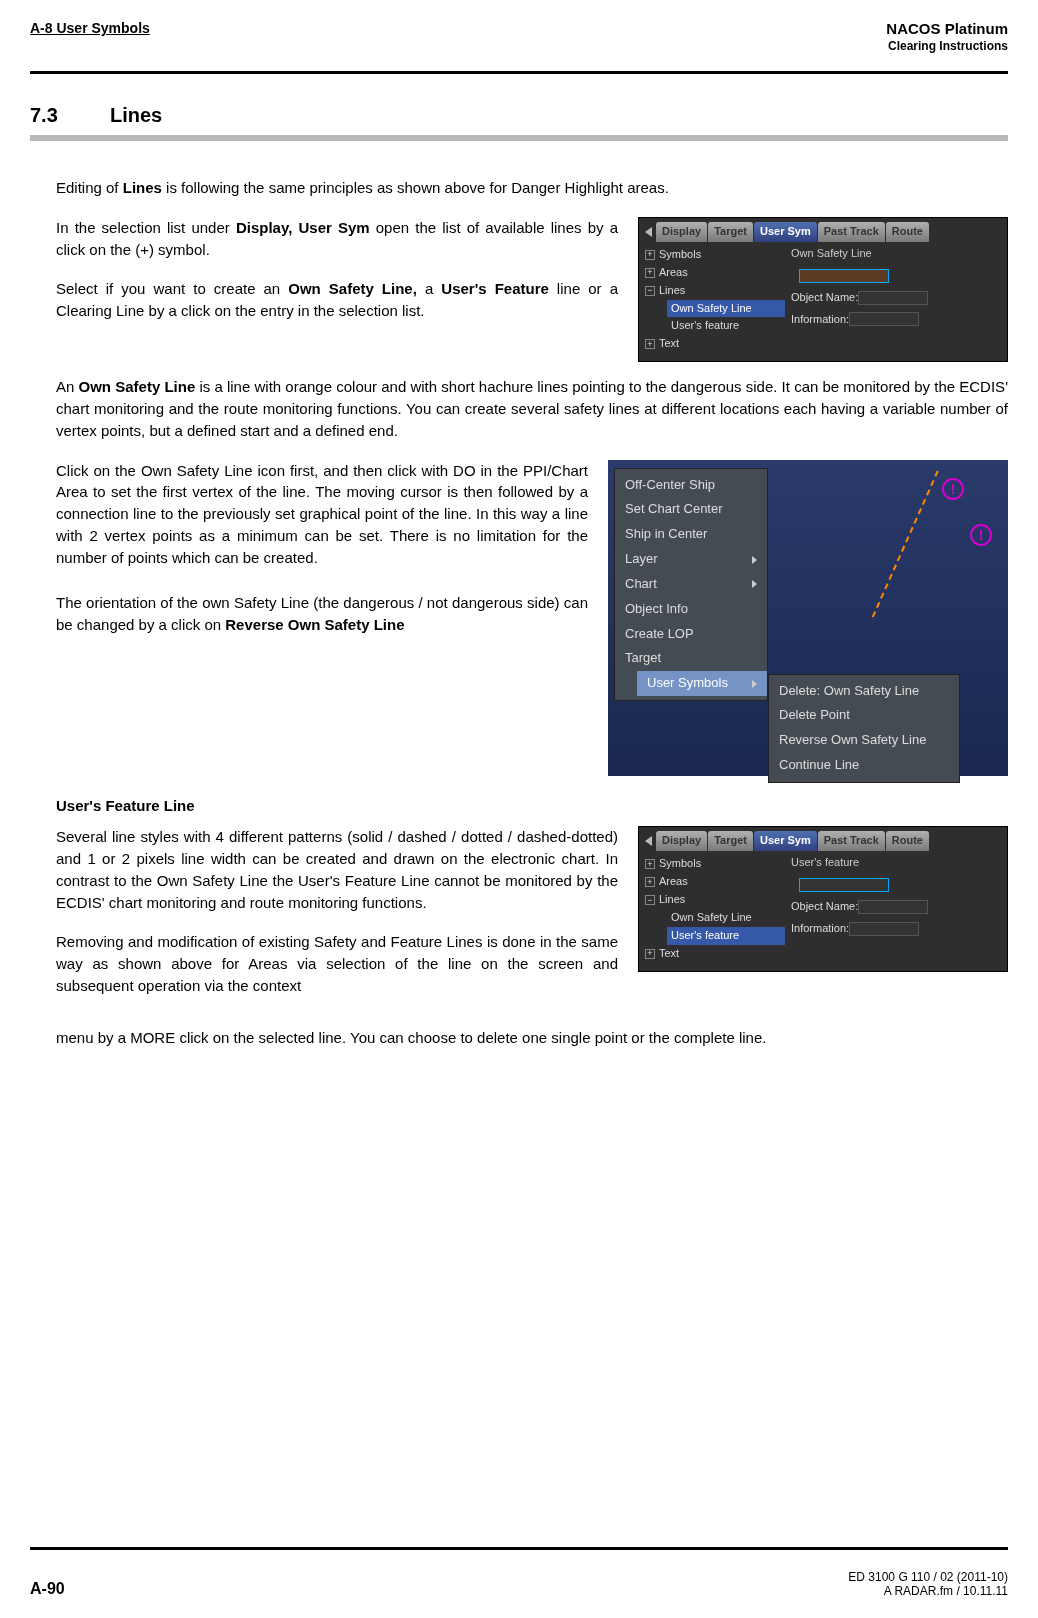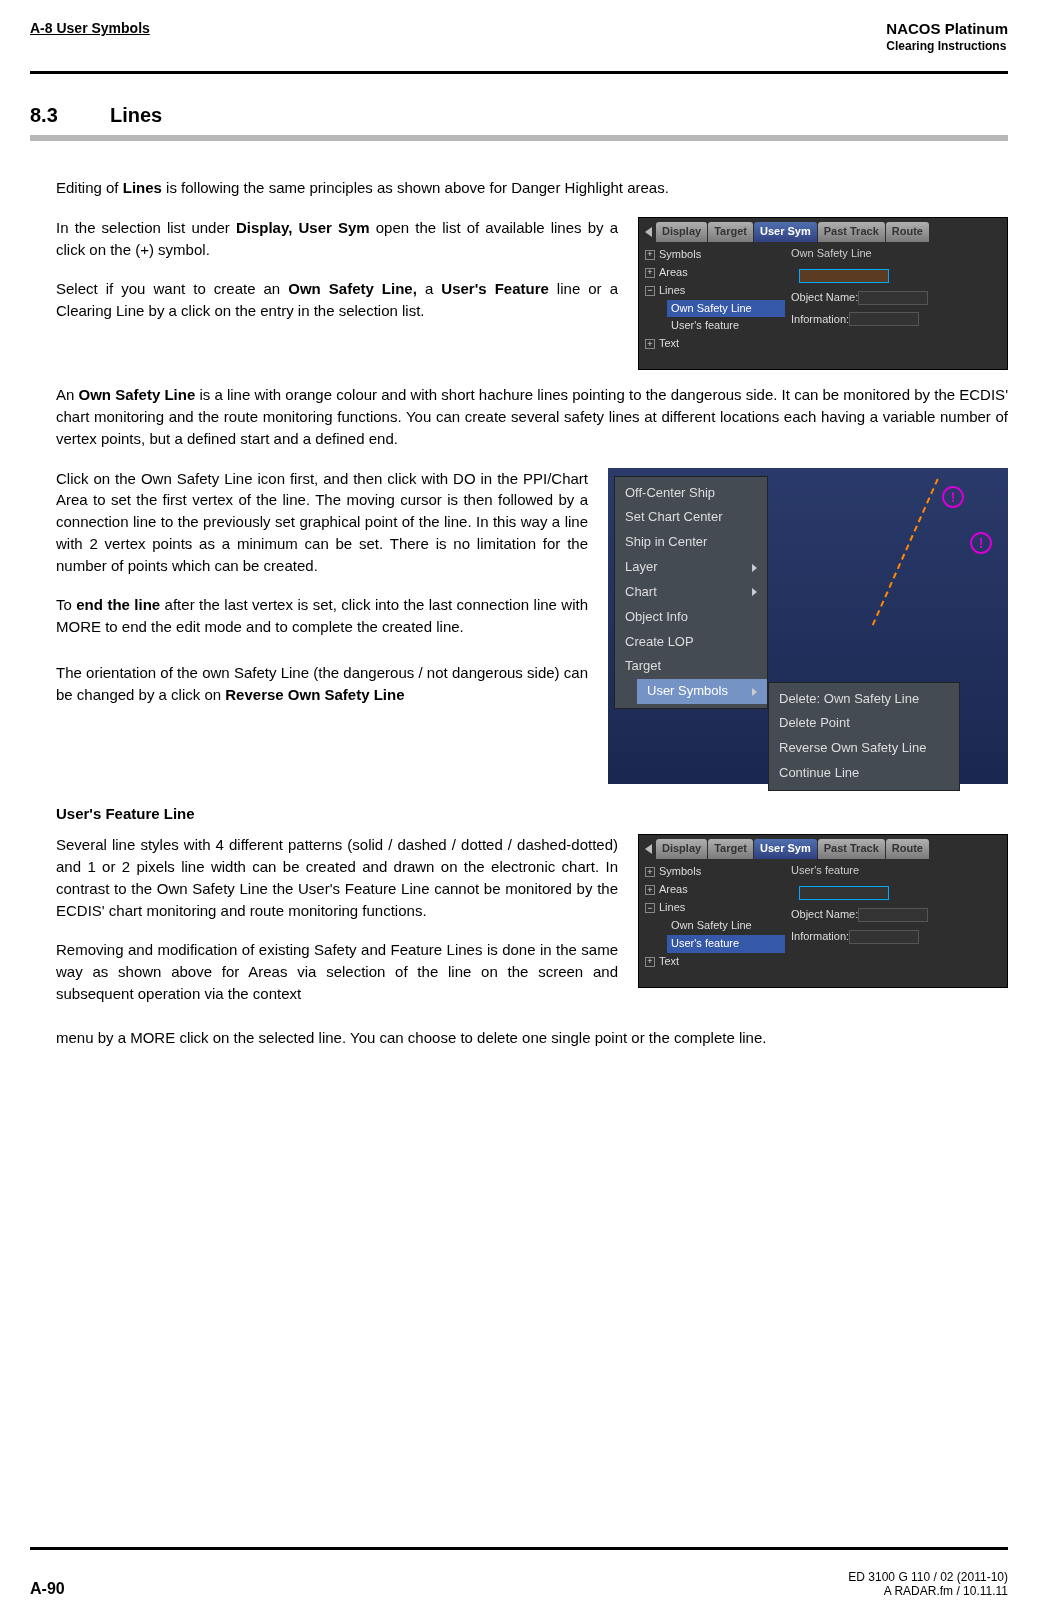--- a/index.html
+++ b/index.html
@@ -16,21 +16,21 @@
       padding: 20px 30px 0 30px;
     }
     .header {
       display: flex;
       justify-content: space-between;
       align-items: flex-start;
       font-size: 14px;
       padding-bottom: 12px;
     }
     .header-left { font-weight: bold; text-decoration: underline; }
-    .header-right { text-align: left; }
+    .header-right { text-align: right; }
     .header-right .title { font-weight: bold; font-size: 15px; }
     .header-right .subtitle { font-weight: bold; font-size: 12px; margin-top: 2px; }
     .header-rule {
       height: 3px;
       background: #000;
       margin: 6px 0 30px 0;
     }
     .section-head {
       display: flex;
       align-items: baseline;
@@ -63,21 +63,21 @@
       font-size: 15px;
       margin: 19px 0 10px 0;
     }
     
     .ui-panel {
       background: #2e2e2e;
       border: 1px solid #000;
       color: #ddd;
       font-family: Arial, sans-serif;
       font-size: 12px;
-      padding: 4px 6px 16px 6px;
+      padding: 4px 6px 8px 6px;
     }
     .ui-panel.panel1 { width: 370px; }
     .ui-panel.panel3 { width: 370px; }
     .tabbar {
       display: flex;
       gap: 0;
       margin-bottom: 4px;
       align-items: center;
     }
     .tab-arrow {
@@ -252,21 +252,21 @@
   <div class="header">
     <div class="header-left">A-8   User Symbols</div>
     <div class="header-right">
       <div class="title">NACOS Platinum</div>
       <div class="subtitle">Clearing Instructions</div>
     </div>
   </div>
   <div class="header-rule"></div>
 
   <div class="section-head">
-    <span class="num">8.3</span>
+    <span class="num">7.3</span>
     <span>Lines</span>
   </div>
   <div class="section-rule"></div>
 
   <div class="body-text">
     <div class="para">
       <span>Editing of </span><span class="bold">Lines</span><span> is following the same principles as shown above for Danger Highlight areas.</span>
     </div>
 
     <div class="two-col">
@@ -326,23 +326,20 @@
       </div>
     </div>
 
     <div class="para" style="text-align:justify;">
       <span>An </span><span class="bold">Own Safety Line</span><span> is a line with orange colour and with short hachure lines pointing to the dangerous side. It can be monitored by the ECDIS' chart monitoring and the route monitoring functions. You can create several safety lines at different locations each having a variable number of vertex points, but a defined start and a defined end.</span>
     </div>
 
     <div class="two-col">
       <div class="left-col">
         <div class="para" style="text-align:justify;">Click on the Own Safety Line icon first, and then click with DO in the PPI/Chart Area to set the first vertex of the line. The moving cursor is then followed by a connection line to the previously set graphical point of the line. In this way a line with 2 vertex points as a minimum can be set. There is no limitation for the number of points which can be created.</div>
-        <div class="para" style="text-align:justify;">
-          <span>To </span><span class="bold">end the line</span><span> after the last vertex is set, click into the last connection line with MORE to end the edit mode and to complete the created line.</span>
-        </div>
         <div class="para" style="text-align:justify; margin-top:24px;">
           <span>The orientation of the own Safety Line (the dangerous / not dangerous side) can be changed by a click on </span><span class="bold">Reverse Own Safety Line</span>
         </div>
       </div>
       <div class="right-col">
         <div class="fig2">
           <div class="safety-line"></div>
           <div class="marker m1">!</div>
           <div class="marker m2">!</div>
           <div class="ctx-menu">
@@ -385,21 +382,21 @@
           </div>
         </div>
       </div>
     </div>
 
     <div class="subhead">User's Feature Line</div>
 
     <div class="two-col">
       <div class="left-col">
         <div class="para" style="text-align:justify;">Several line styles with 4 different patterns (solid / dashed / dotted / dashed-dotted) and 1 or 2 pixels line width can be created and drawn on the electronic chart. In contrast to the Own Safety Line the User's Feature Line cannot be monitored by the ECDIS' chart monitoring and route monitoring functions.</div>
-        <div class="para" style="text-align:justify; margin-bottom:8px;">
+        <div class="para" style="text-align:justify; margin-bottom:16px;">
           Removing and modification of existing Safety and Feature Lines is done in the same way as shown above for Areas via selection of the line on the screen and subsequent operation via the context
         </div>
       </div>
       <div class="right-col">
         <div class="ui-panel panel3">
           <div class="tabbar">
             <div class="tab-arrow"></div>
             <div class="tab">Display</div>
             <div class="tab">Target</div>
             <div class="tab active">User Sym</div>

